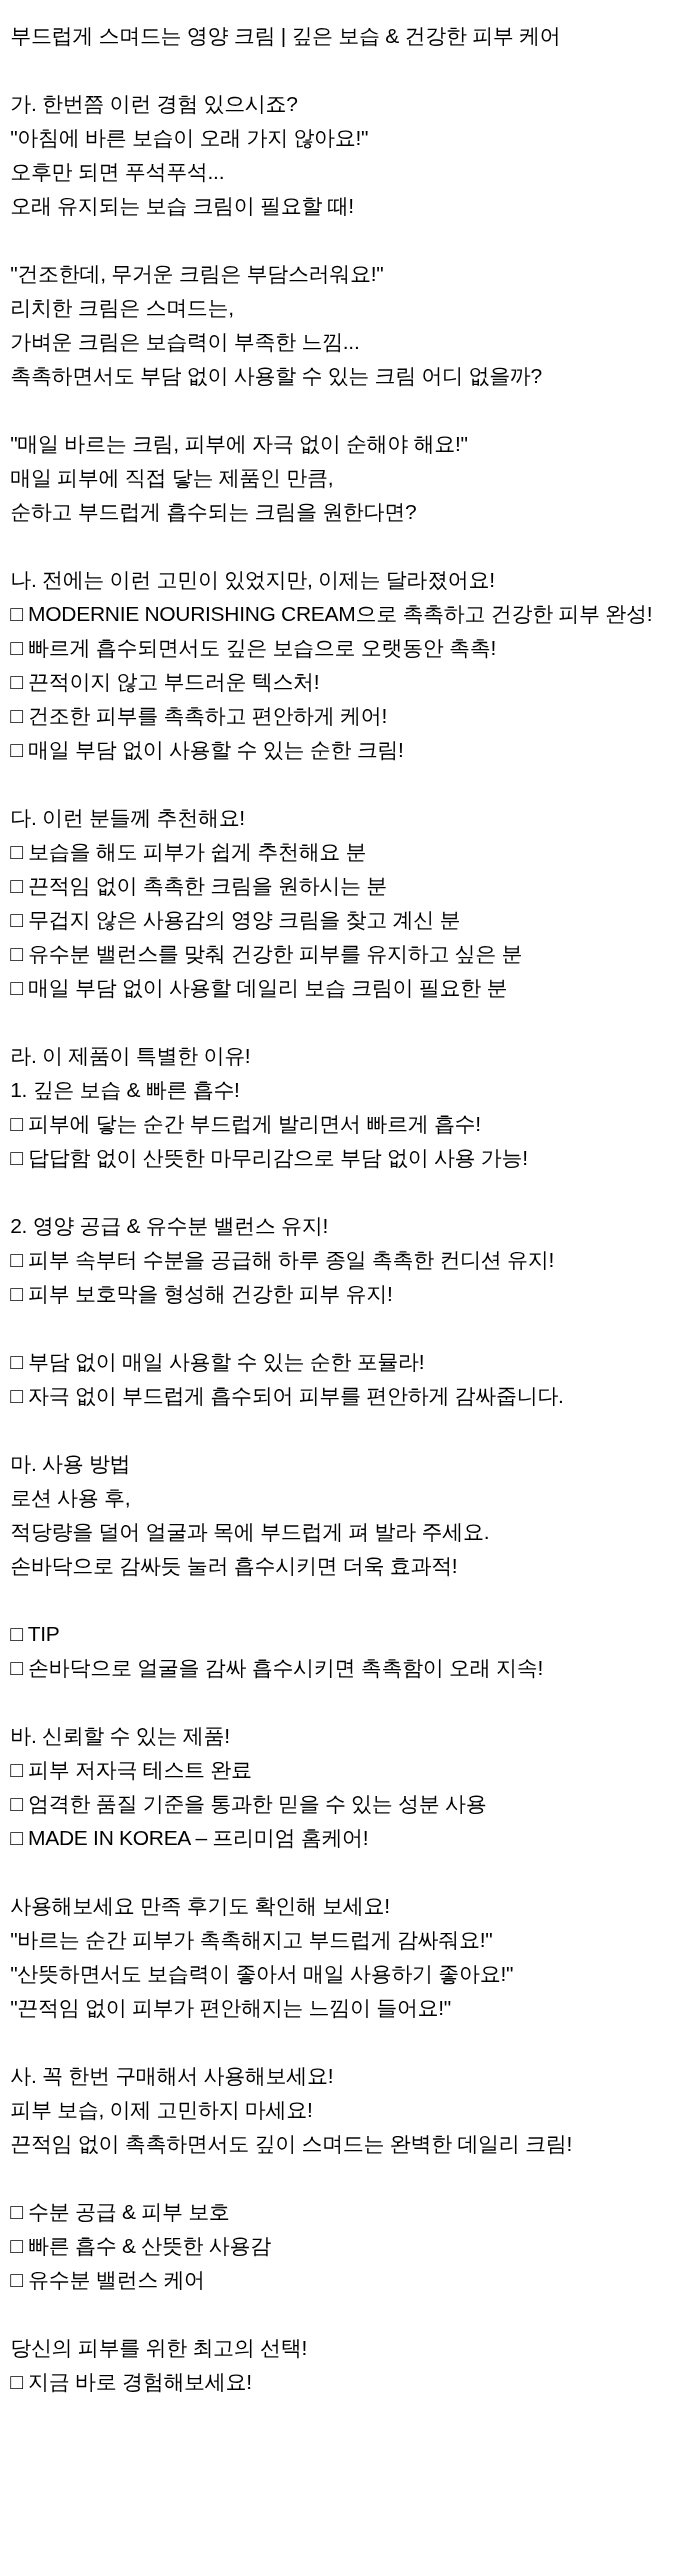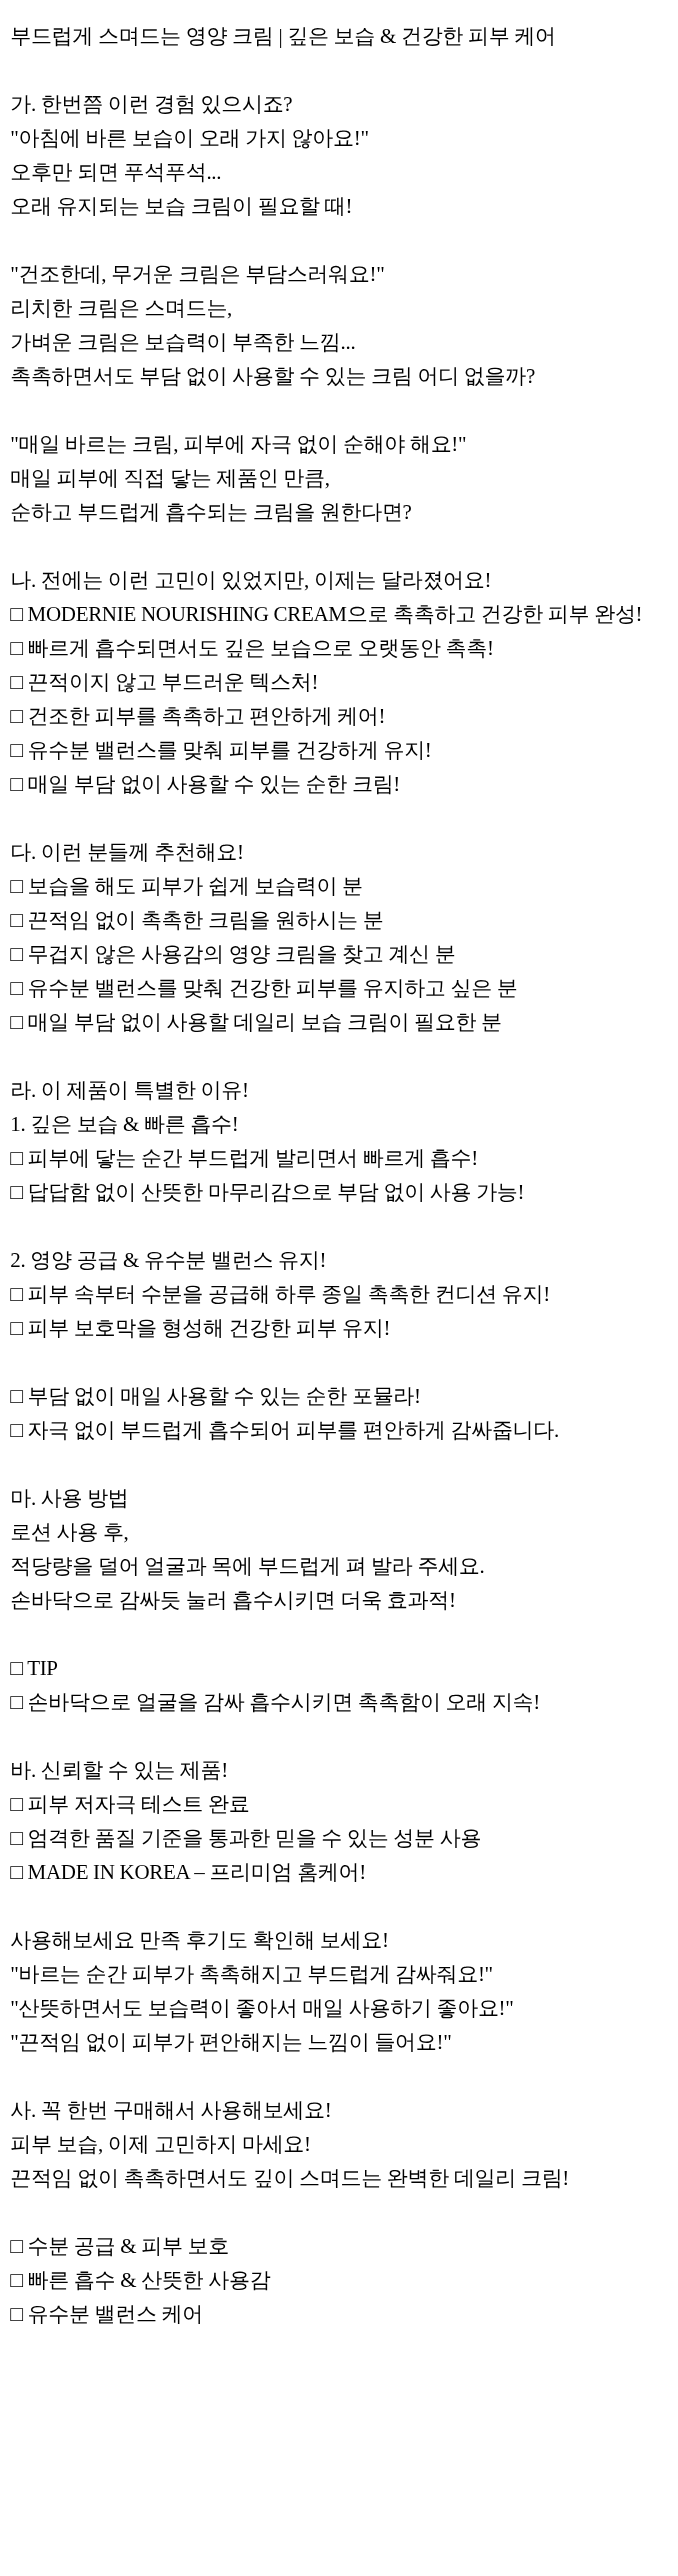--- a/index.html
+++ b/index.html
@@ -9,21 +9,20 @@
   }
   body {
     width: 678px;
     height: 2576px;
     overflow: hidden;
     font-family: "Liberation Sans", "DejaVu Sans", sans-serif;
     color: #000000;
   }
   .doc {
     padding: 19px 10.2px 0 10.2px;
-    font-family: Liberation Serif, serif;
   }
   .block {
     margin: 0 0 34px 0;
   }
   .block:last-child {
     margin-bottom: 0;
   }
   .line {
     height: 34px;
     line-height: 34px;
@@ -56,26 +55,25 @@
       <div class="line">"매일 바르는 크림, 피부에 자극 없이 순해야 해요!"</div>
       <div class="line">매일 피부에 직접 닿는 제품인 만큼,</div>
       <div class="line">순하고 부드럽게 흡수되는 크림을 원한다면?</div>
     </div>
     <div class="block">
       <div class="line">나. 전에는 이런 고민이 있었지만, 이제는 달라졌어요!</div>
       <div class="line">□ MODERNIE NOURISHING CREAM으로 촉촉하고 건강한 피부 완성!</div>
       <div class="line">□ 빠르게 흡수되면서도 깊은 보습으로 오랫동안 촉촉!</div>
       <div class="line">□ 끈적이지 않고 부드러운 텍스처!</div>
       <div class="line">□ 건조한 피부를 촉촉하고 편안하게 케어!</div>
-      <div class="line">□ 유수분 밸런스를 맞춰 피부를 건강하게 유지!</div>
       <div class="line">□ 매일 부담 없이 사용할 수 있는 순한 크림!</div>
     </div>
     <div class="block">
       <div class="line">다. 이런 분들께 추천해요!</div>
-      <div class="line">□ 보습을 해도 피부가 쉽게 보습력이 분</div>
+      <div class="line">□ 보습을 해도 피부가 쉽게 추천해요 분</div>
       <div class="line">□ 끈적임 없이 촉촉한 크림을 원하시는 분</div>
       <div class="line">□ 무겁지 않은 사용감의 영양 크림을 찾고 계신 분</div>
       <div class="line">□ 유수분 밸런스를 맞춰 건강한 피부를 유지하고 싶은 분</div>
       <div class="line">□ 매일 부담 없이 사용할 데일리 보습 크림이 필요한 분</div>
     </div>
     <div class="block">
       <div class="line">라. 이 제품이 특별한 이유!</div>
       <div class="line">1. 깊은 보습 &amp; 빠른 흡수!</div>
       <div class="line">□ 피부에 닿는 순간 부드럽게 발리면서 빠르게 흡수!</div>
       <div class="line">□ 답답함 없이 산뜻한 마무리감으로 부담 없이 사용 가능!</div>
@@ -114,14 +112,18 @@
     <div class="block">
       <div class="line">사. 꼭 한번 구매해서 사용해보세요!</div>
       <div class="line">피부 보습, 이제 고민하지 마세요!</div>
       <div class="line">끈적임 없이 촉촉하면서도 깊이 스며드는 완벽한 데일리 크림!</div>
     </div>
     <div class="block">
       <div class="line">□ 수분 공급 &amp; 피부 보호</div>
       <div class="line">□ 빠른 흡수 &amp; 산뜻한 사용감</div>
       <div class="line">□ 유수분 밸런스 케어</div>
     </div>
+    <div class="block">
+      <div class="line">당신의 피부를 위한 최고의 선택!</div>
+      <div class="line">□ 지금 바로 경험해보세요!</div>
+    </div>
   </div>
 
 
 </body></html>

